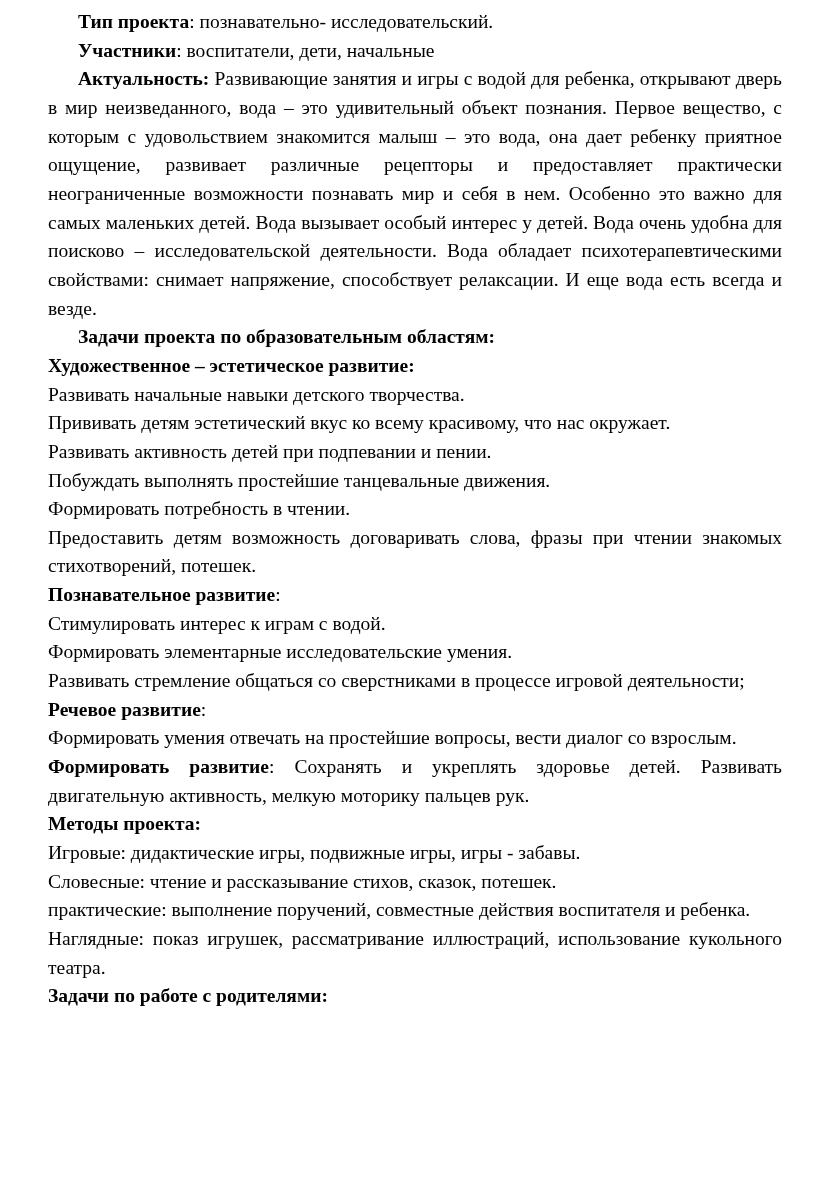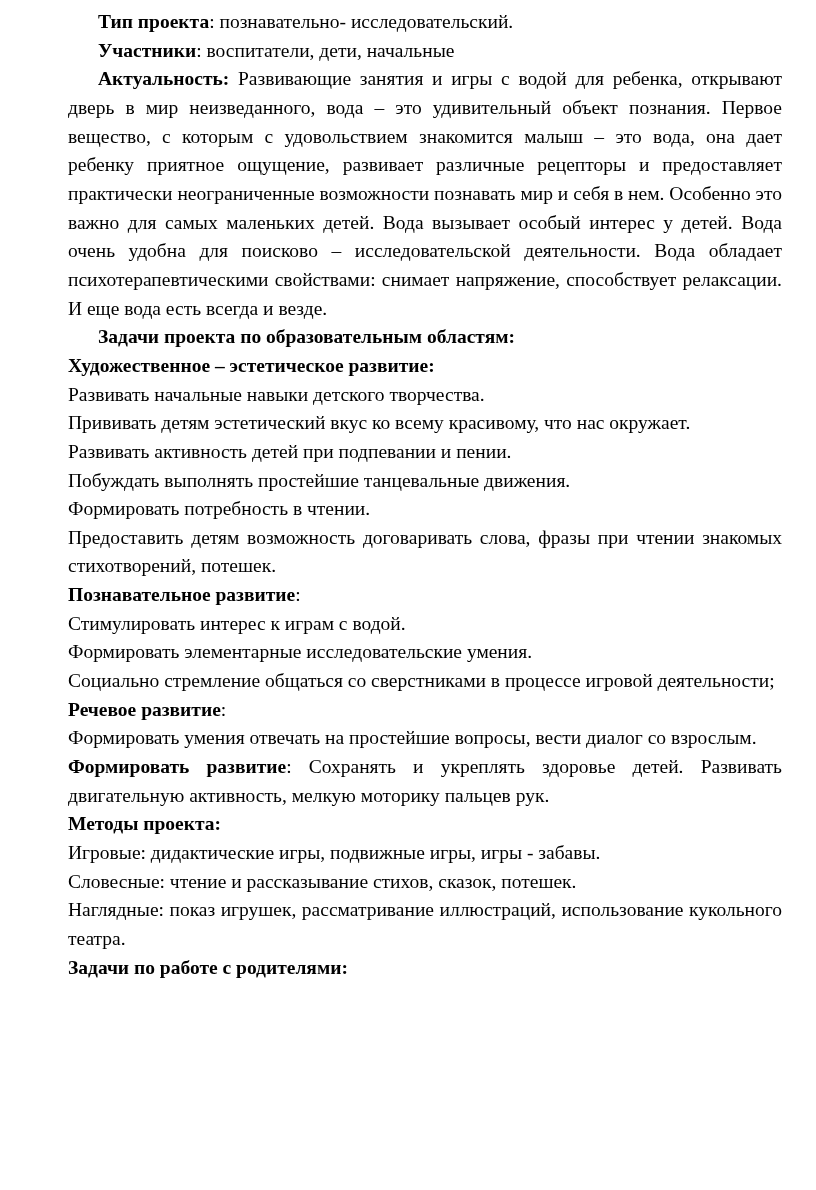--- a/index.html
+++ b/index.html
@@ -5,21 +5,21 @@
   html, body {
     margin: 0;
     padding: 0;
     background: #ffffff;
   }
   .page {
     width: 816px;
     height: 1190px;
     background: #ffffff;
     box-sizing: border-box;
-    padding: 8px 34px 0 68px;
+    padding: 8px 34px 0 48px;
     font-family: "Liberation Serif", "DejaVu Serif", serif;
     font-size: 19.5px;
     line-height: 1.47;
     color: #000000;
     overflow: hidden;
   }
   p {
     margin: 0;
     text-align: justify;
     text-justify: inter-word;
@@ -46,23 +46,24 @@
       <p class="nojust"><span class="b">Художественное – эстетическое развитие:</span></p>
       <p class="nojust"><span>Развивать начальные навыки детского творчества.</span></p>
       <p><span>Прививать детям эстетический вкус ко всему красивому, что нас окружает.</span></p>
       <p class="nojust"><span>Развивать активность детей при подпевании и пении.</span></p>
       <p class="nojust"><span>Побуждать выполнять простейшие танцевальные движения.</span></p>
       <p class="nojust"><span>Формировать потребность в чтении.</span></p>
       <p><span>Предоставить детям возможность договаривать слова, фразы при чтении знакомых стихотворений, потешек.</span></p>
       <p class="nojust"><span class="b">Познавательное развитие</span><span>:</span></p>
       <p class="nojust"><span>Стимулировать интерес к играм с водой.</span></p>
       <p class="nojust"><span>Формировать элементарные исследовательские умения.</span></p>
-      <p class="nojust"><span>Социально стремление общаться со сверстниками в процессе игровой деятельности;</span></p>
+      <p class="nojust"><span>Развивать стремление общаться со сверстниками в процессе игровой деятельности;</span></p>
       <p class="nojust"><span class="b">Речевое развитие</span><span>:</span></p>
       <p class="nojust"><span>Формировать умения отвечать на простейшие вопросы, вести диалог со взрослым.</span></p>
       <p><span class="b">Формировать развитие</span><span>: Сохранять и укреплять здоровье детей. Развивать двигательную активность, мелкую моторику пальцев рук.</span></p>
       <p class="nojust"><span class="b">Методы проекта:</span></p>
       <p class="nojust"><span>Игровые: дидактические игры, подвижные игры, игры - забавы.</span></p>
       <p class="nojust"><span>Словесные: чтение и рассказывание стихов, сказок, потешек.</span></p>
+      <p><span>практические: выполнение поручений, совместные действия воспитателя и ребенка.</span></p>
       <p><span>Наглядные: показ игрушек, рассматривание иллюстраций, использование кукольного театра.</span></p>
       <p class="nojust"><span class="b">Задачи по работе с родителями:</span></p>
     </div>
 </div>
 
 </body></html>

